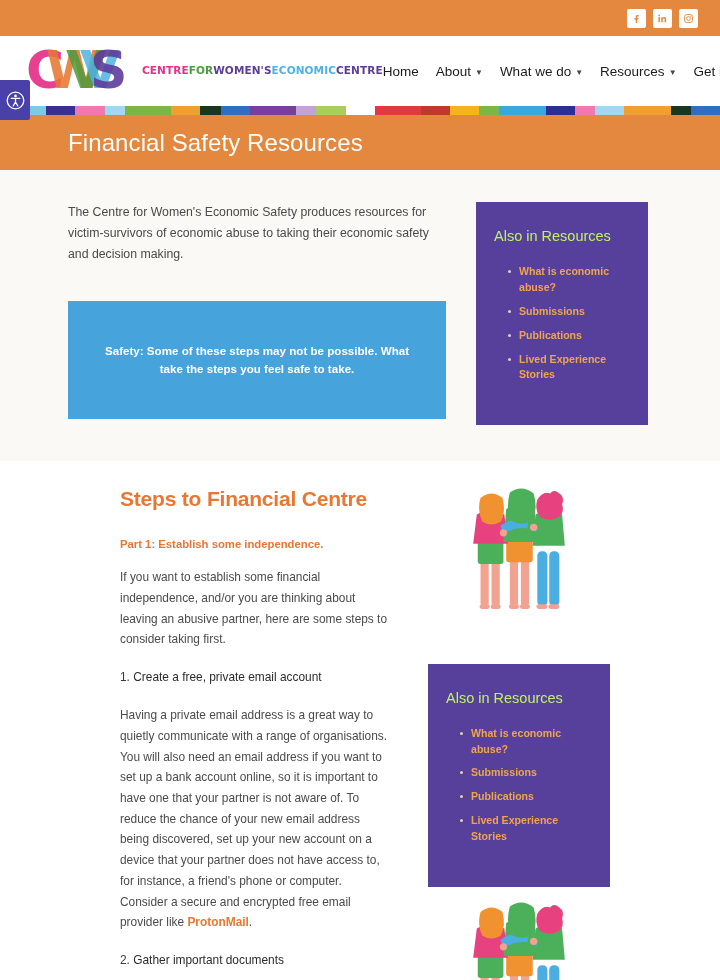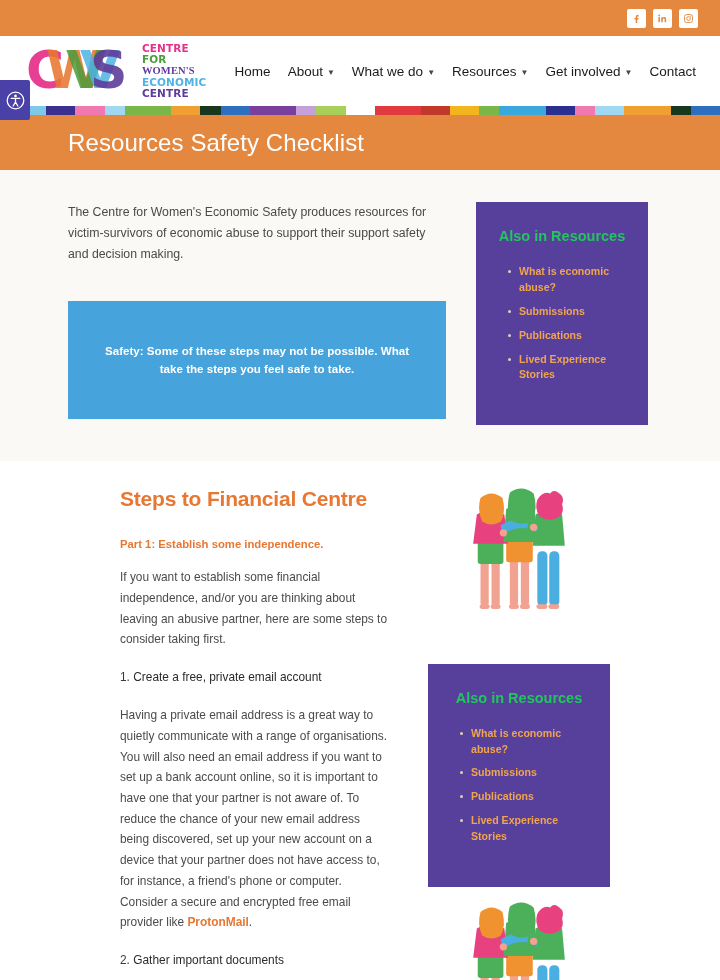--- a/index.html
+++ b/index.html
@@ -28,28 +28,28 @@
 
   
   .header {
     height: 70px; background: #ffffff;
     display: flex; align-items: center;
     padding: 0 18px 0 28px;
   }
   .logo { display: flex; align-items: center; gap: 8px; }
   .logo-mark { width: 106px; height: 58px; position: relative; }
   .logo-words {
-    display: flex; flex-direction: column;
+    display: flex; flex-direction: row;
     font-family: "DejaVu Sans", sans-serif;
     font-weight: 700; font-size: 10.5px; line-height: 1.08;
     letter-spacing: .1px;
   }
   .lw1 { color: #e6308a; }
   .lw2 { color: #4c9c3c; }
-  .lw3 { color: #5e3c9b; font-family: Liberation Serif, serif; }
+  .lw3 { color: #5e3c9b; }
   .lw4 { color: #4eb3e3; }
   .lw5 { color: #5e3c9b; }
 
   .nav {
     margin-left: auto; display: flex; align-items: center; gap: 17px;
     font-size: 13.5px; color: #1b1b1b; font-weight: 400;
     padding-right: 6px;
   }
   .nav-item { display: flex; align-items: center; gap: 4px; cursor: pointer; white-space: nowrap; }
   .caret { font-size: 8px; color: #444; transform: translateY(1px); }
@@ -86,22 +86,22 @@
     padding: 28px 26px; text-align: center; min-height: 118px;
     display: flex; flex-direction: column; justify-content: center; gap: 17px;
   }
   .blue-box p { font-size: 11.6px; line-height: 1.58; font-weight: 600; }
 
   
   .purple-box {
     background: #56409b; padding: 26px 18px 34px 18px;
   }
   .purple-box h3 {
-    color: #22c55e; font-size: 14.5px; font-weight: 700;
-    text-align: center; margin-bottom: 20px;
+    color: #bef264; font-size: 14.5px; font-weight: 400;
+    margin-bottom: 20px;
   }
   .purple-box ul { list-style: none; padding-left: 14px; }
   .purple-box li {
     position: relative; font-size: 10.6px; line-height: 1.5;
     color: #f0a44f; margin-bottom: 8px; padding-left: 11px;
     font-weight: 600; cursor: pointer;
   }
   .purple-box li::before {
     content: ""; position: absolute; left: 0; top: 6px;
     width: 3px; height: 3px; border-radius: 50%; background: #e8cdb0;
@@ -251,27 +251,27 @@
       <span style="background: rgb(58, 168, 220); flex: 1.6 1 0%;"></span>
       <span style="background: rgb(43, 47, 143); flex: 1 1 0%;"></span>
       <span style="background: rgb(241, 120, 176); flex: 0.7 1 0%;"></span>
       <span style="background: rgb(159, 216, 240); flex: 1 1 0%;"></span>
       <span style="background: rgb(240, 160, 48); flex: 1.6 1 0%;"></span>
       <span style="background: rgb(23, 56, 31); flex: 0.7 1 0%;"></span>
       <span style="background: rgb(47, 111, 192); flex: 1 1 0%;"></span>
     </div>
 
   <div class="title-banner">
-    <h1>Resources Safety Checklist</h1>
+    <h1>Financial Safety Resources</h1>
   </div>
 
   <div class="intro-section">
     <div class="row">
       <div class="col-main">
-        <p class="intro-text">The Centre for Women's Economic Safety produces resources for victim-survivors of economic abuse to support their support safety and decision making.</p>
+        <p class="intro-text">The Centre for Women's Economic Safety produces resources for victim-survivors of economic abuse to taking their economic safety and decision making.</p>
         <div class="blue-box">
           <p>Safety: Some of these steps may not be possible. What take the steps you feel safe to take.</p>
         </div>
       </div>
       <div class="col-side">
         <div class="purple-box">
           <h3>Also in Resources</h3>
           <ul>
             <li>What is economic abuse?</li>
             <li>Submissions</li>

